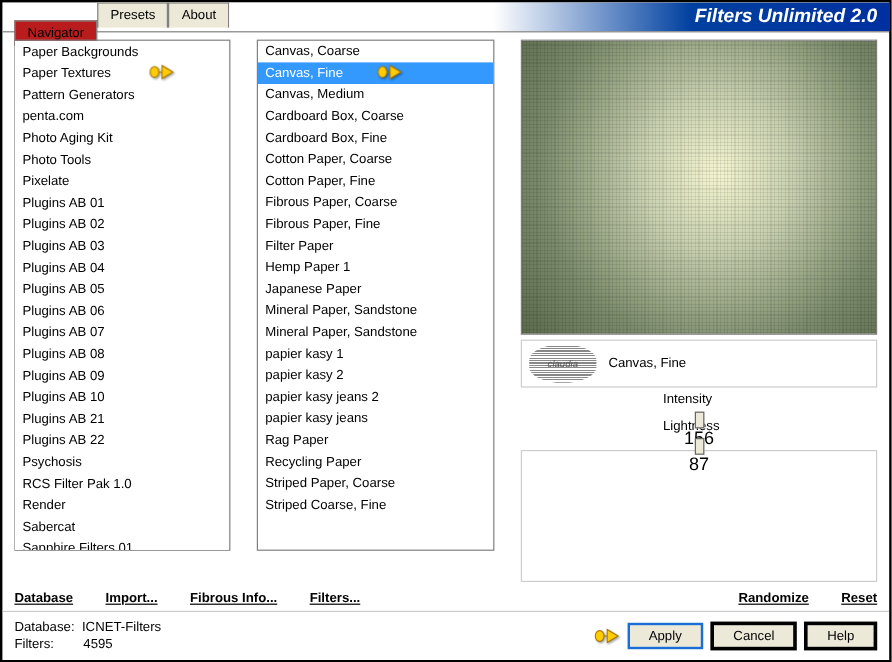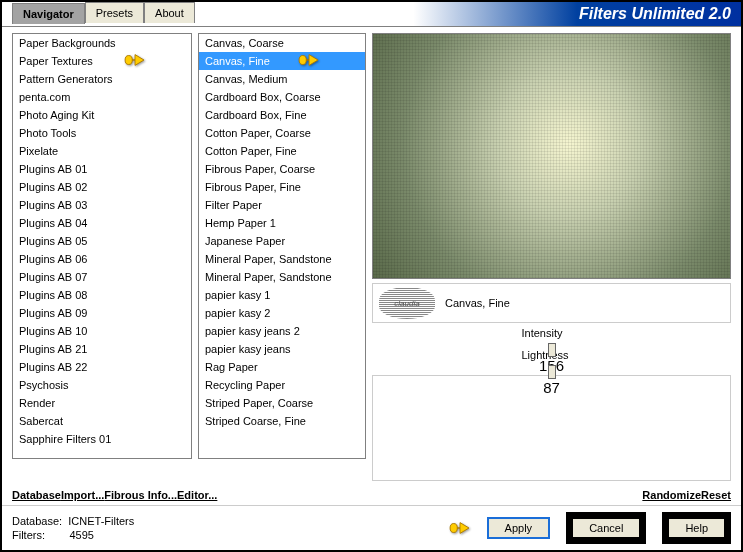--- a/index.html
+++ b/index.html
@@ -1,49 +1,49 @@
 <!DOCTYPE html>
 <html><head>
 <meta charset="utf-8">
 <style>
 * { box-sizing: border-box; margin: 0; padding: 0; }
 body { font-family: "Tahoma", Arial, sans-serif; font-size: 11px; background: #fff; width: 743px; height: 552px; overflow: hidden; border: 2px solid #000; }
 .window { display: flex; flex-direction: column; height: 100%; }
 .header-row { display: flex; align-items: flex-start; height: 24px; }
 .tabs { display: flex; margin-left: 10px; }
 .tab { padding: 4px 10px; border: 1px solid #808080; border-bottom: none; background: #ece9d8; cursor: pointer; font-size: 11px; }
-.tab.active { background: #a3a3a3; font-weight: bold; position: relative; top: 1px; }
+.tab.active { background: #b91c1c; font-weight: normal; position: relative; top: 15px; }
 .title-banner { flex: 1; text-align: right; padding: 3px 10px; font-size: 16px; font-weight: bold; font-style: italic; color: #fff; background: linear-gradient(to right, #fff 0%, #fff 40%, #0040a0 70%, #0030a0 100%); }
-.main-area { flex: 1; border-top: 1px solid #808080; padding: 6px 10px 4px 10px; display: flex; gap: 6px; }
+.main-area { flex: 1; border-top: 1px solid #808080; padding: 6px 10px 4px 10px; display: flex; gap: 22px; }
 .list-col { position: relative; }
 .listbox { border: 1px solid #808080; background: #fff; height: 426px; overflow-y: auto; overflow-x: hidden; }
 .listbox.left { width: 180px; }
-.listbox.mid { width: 168px; }
+.listbox.mid { width: 198px; }
 .list-item { padding: 1px 6px; white-space: nowrap; cursor: default; font-size: 11px; line-height: 16px; }
 .list-item.selected { background: #3399ff; color: #fff; }
 .right-panel { flex: 1; display: flex; flex-direction: column; gap: 4px; }
 .preview-box { height: 246px; border: 1px solid #808080; background: radial-gradient(circle at 55% 45%, #f5f5d0 0%, #c8d0b0 30%, #7a8a6a 70%, #5a6a4a 100%); background-size: 100% 100%; position: relative; }
 .preview-box::after { content: ""; position: absolute; inset: 0; background-image: repeating-linear-gradient(0deg, rgba(0,0,0,0.08) 0 1px, transparent 1px 3px), repeating-linear-gradient(90deg, rgba(0,0,0,0.08) 0 1px, transparent 1px 3px); }
 .info-row { display: flex; align-items: center; gap: 10px; height: 40px; border: 1px solid #ccc; padding: 2px 6px; }
 .logo { width: 56px; height: 32px; background: repeating-linear-gradient(0deg, #888 0 1px, #fff 1px 2px); border-radius: 50%/40%; position: relative; }
 .logo::after { content: "claudia"; position: absolute; left: 50%; top: 50%; transform: translate(-50%,-50%); font-size: 8px; font-style: italic; color: #555; }
 .filter-name { font-size: 11px; }
 .slider-row { display: flex; align-items: center; gap: 8px; height: 18px; padding: 0 6px; flex-direction: column; }
 .slider-label { width: 60px; font-size: 11px; }
 .slider-track { flex: 1; height: 4px; background: #ddd; border: 1px solid #aaa; position: relative; }
 .slider-thumb { position: absolute; top: -5px; width: 8px; height: 14px; background: #ece9d8; border: 1px solid #666; }
 .slider-value { width: 30px; text-align: center; font-size: 15px; }
 .empty-slider-area { flex: 1; border: 1px solid #ccc; margin-top: 4px; }
-.button-row { display: flex; gap: 0; padding: 4px 10px; font-size: 11px; }
+.button-row { display: flex; gap: 27px; padding: 4px 10px; font-size: 11px; }
 .link-btn { font-weight: bold; text-decoration: underline; cursor: pointer; }
 .button-row .spacer { flex: 1; }
 .footer { display: flex; align-items: center; padding: 6px 10px; border-top: 1px solid #ccc; gap: 10px; }
 .footer-info { font-size: 11px; line-height: 14px; }
-.footer-buttons { margin-left: auto; display: flex; gap: 16px; align-items: center; }
-.btn { padding: 3px 16px; border: 7px solid #000000; background: #ece9d8; font-size: 11px; cursor: pointer; }
+.footer-buttons { margin-left: auto; display: flex; gap: 6px; align-items: center; }
+.btn { padding: 3px 16px; border: 3px solid #000000; background: #ece9d8; font-size: 11px; cursor: pointer; }
 .btn.primary { border: 2px solid #1a6ed8; }
 .pointer { position: absolute; width: 22px; height: 18px; pointer-events: none; }
 .pointer svg { width: 100%; height: 100%; filter: drop-shadow(1px 1px 1px rgba(0,0,0,0.4)); }
 .listbox::-webkit-scrollbar { width: 16px; }
 .listbox::-webkit-scrollbar-track { background: #ece9d8; }
 .listbox::-webkit-scrollbar-thumb { background: #cdcdbc; border: 1px solid #888; }
 </style>
 </head>
 <body>
 
@@ -73,20 +73,21 @@
           <div class="list-item">Plugins AB 04</div>
           <div class="list-item">Plugins AB 05</div>
           <div class="list-item">Plugins AB 06</div>
           <div class="list-item">Plugins AB 07</div>
           <div class="list-item">Plugins AB 08</div>
           <div class="list-item">Plugins AB 09</div>
           <div class="list-item">Plugins AB 10</div>
           <div class="list-item">Plugins AB 21</div>
           <div class="list-item">Plugins AB 22</div>
           <div class="list-item">Psychosis</div>
+          <div class="list-item">RCS Filter Pak 1.0</div>
           <div class="list-item">Render</div>
           <div class="list-item">Sabercat</div>
           <div class="list-item">Sapphire Filters 01</div>
         </div>
       <div class="pointer" style="left:112px; top:18px;">
         <svg viewBox="0 0 24 20">
             <path d="M2 10 L12 10 L12 4 L22 10 L12 16 L12 10 Z" fill="#ffcc00" stroke="#aa7700" stroke-width="1"></path>
             <ellipse cx="5" cy="10" rx="4" ry="5" fill="#ffcc00" stroke="#aa7700"></ellipse>
           </svg>
       </div>
@@ -146,21 +147,21 @@
         <div class="slider-value">87</div>
       </div>
       <div class="empty-slider-area"></div>
     </div>
   </div>
 
   <div class="button-row">
     <span class="link-btn">Database</span>
     <span class="link-btn">Import...</span>
     <span class="link-btn">Fibrous Info...</span>
-    <span class="link-btn">Editor...</span>
+    <span class="link-btn">Filters...</span>
     <span class="spacer"></span>
     <span class="link-btn">Randomize</span>
     <span class="link-btn">Reset</span>
   </div>
 
   <div class="footer">
     <div class="footer-info">
       <div><span>Database:</span>&nbsp;&nbsp;<span>ICNET-Filters</span></div>
       <div><span>Filters:</span>&nbsp;&nbsp;&nbsp;&nbsp;&nbsp;&nbsp;&nbsp;&nbsp;<span>4595</span></div>
     </div>

